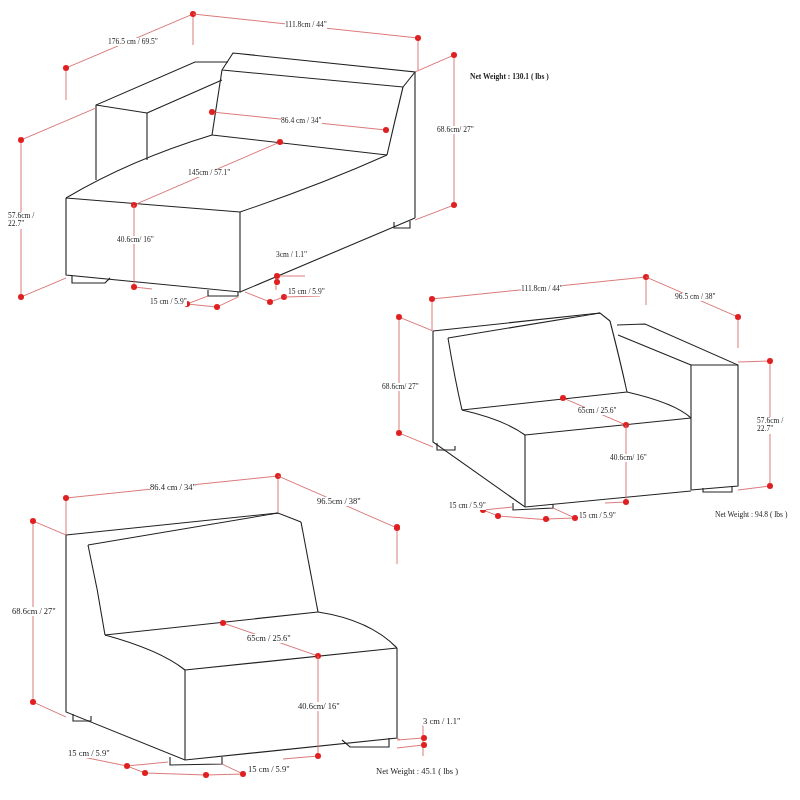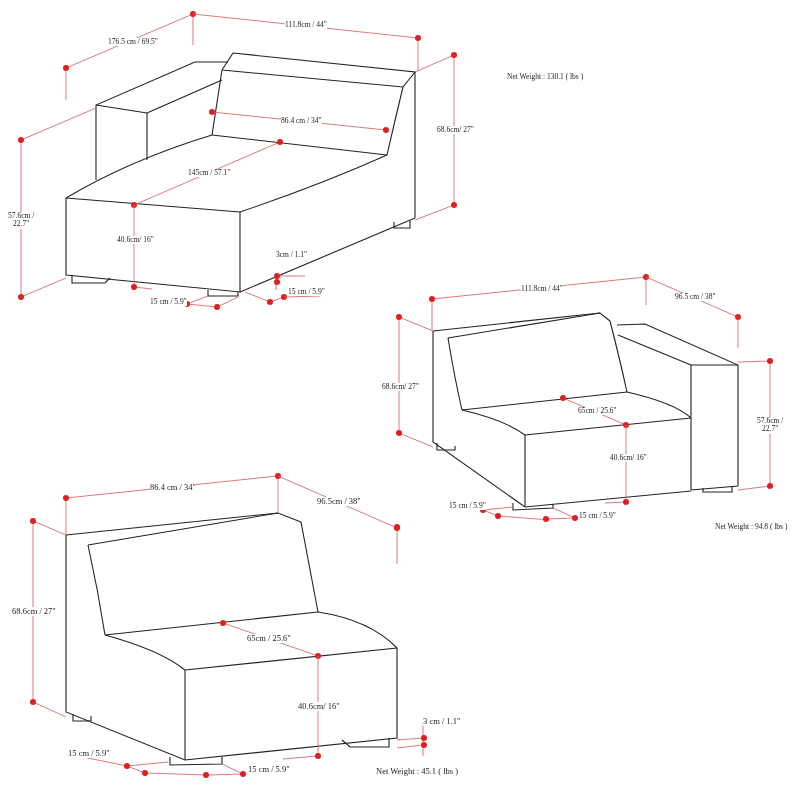--- a/index.html
+++ b/index.html
@@ -1,20 +1,20 @@
 <!DOCTYPE html>
 <html><head>
 <meta charset="utf-8">
 <style>
   html, body { margin:0; padding:0; background:#ffffff; }
   body { width:800px; height:800px; position:relative; overflow:hidden; font-family:"Liberation Serif", serif; }
   svg { position:absolute; left:0; top:0; }
   .lbl { position:absolute; font-size:8.5px; color:#222; white-space:nowrap; line-height:1.1; background:#fff; }
   .lbl.small { font-size:7.5px; }
-  .center { text-align:center; }
+  .center { text-align:left; }
 </style>
 </head>
 <body>
 
 <svg width="800" height="800" viewBox="0 0 800 800">
   <defs>
     <style>
       .o { fill:none; stroke:#222; stroke-width:1.1; }
       .d { fill:none; stroke:#d86b6b; stroke-width:0.9; }
       .p { fill:#e02020; }
@@ -206,21 +206,21 @@
     <line class="d" x1="423" y1="725" x2="460" y2="725"></line>
     <line class="d" x1="423" y1="725" x2="423" y2="756"></line>
     <circle class="p" cx="424" cy="738" r="3"></circle>
       <circle class="p" cx="424" cy="745" r="3"></circle>
     <line class="d" x1="400" y1="740" x2="397" y2="738"></line>
   </g>
 </svg>
 
 <div class="lbl small" style="left:108px;top:38px;">176.5 cm / 69.5"</div>
 <div class="lbl small" style="left:285px;top:21px;">111.8cm / 44"</div>
-<div class="lbl small" style="left:507px;top:73px;">Net Weight : 130.1 ( lbs )</div>
+<div class="lbl small" style="left:470px;top:73px;font-weight:bold;">Net Weight : 130.1 ( lbs )</div>
 <div class="lbl small" style="left:437px;top:126px;">68.6cm/ 27"</div>
 <div class="lbl small center" style="left:8px;top:212px;">
   <div>57.6cm /</div>
   <div>22.7"</div>
 </div>
 <div class="lbl small" style="left:281px;top:117px;">86.4 cm / 34"</div>
 <div class="lbl small" style="left:188px;top:169px;">145cm / 57.1"</div>
 <div class="lbl small" style="left:117px;top:236px;">40.6cm/ 16"</div>
 <div class="lbl small" style="left:276px;top:251px;">3cm / 1.1"</div>
 <div class="lbl small" style="left:150px;top:298px;">15 cm / 5.9"</div>
@@ -230,21 +230,21 @@
 <div class="lbl small" style="left:675px;top:293px;">96.5 cm / 38"</div>
 <div class="lbl small" style="left:382px;top:383px;">68.6cm/ 27"</div>
 <div class="lbl small center" style="left:757px;top:417px;">
   <div>57.6cm /</div>
   <div>22.7"</div>
 </div>
 <div class="lbl small" style="left:578px;top:407px;">65cm / 25.6"</div>
 <div class="lbl small" style="left:610px;top:454px;">40.6cm/ 16"</div>
 <div class="lbl small" style="left:449px;top:502px;">15 cm / 5.9"</div>
 <div class="lbl small" style="left:579px;top:512px;">15 cm / 5.9"</div>
-<div class="lbl small" style="left:715px;top:511px;margin-top:12px;">Net Weight : 94.8 ( lbs )</div>
+<div class="lbl small" style="left:715px;top:511px;">Net Weight : 94.8 ( lbs )</div>
 
 <div class="lbl" style="left:150px;top:483px;">86.4 cm / 34"</div>
 <div class="lbl" style="left:317px;top:497px;">96.5cm / 38"</div>
 <div class="lbl" style="left:12px;top:607px;">68.6cm / 27"</div>
 <div class="lbl" style="left:247px;top:634px;">65cm / 25.6"</div>
 <div class="lbl" style="left:298px;top:702px;">40.6cm/ 16"</div>
 <div class="lbl" style="left:423px;top:717px;">3 cm / 1.1"</div>
 <div class="lbl" style="left:68px;top:749px;">15 cm / 5.9"</div>
 <div class="lbl" style="left:248px;top:765px;">15 cm / 5.9"</div>
 <div class="lbl" style="left:376px;top:767px;">Net Weight : 45.1 ( lbs )</div>

